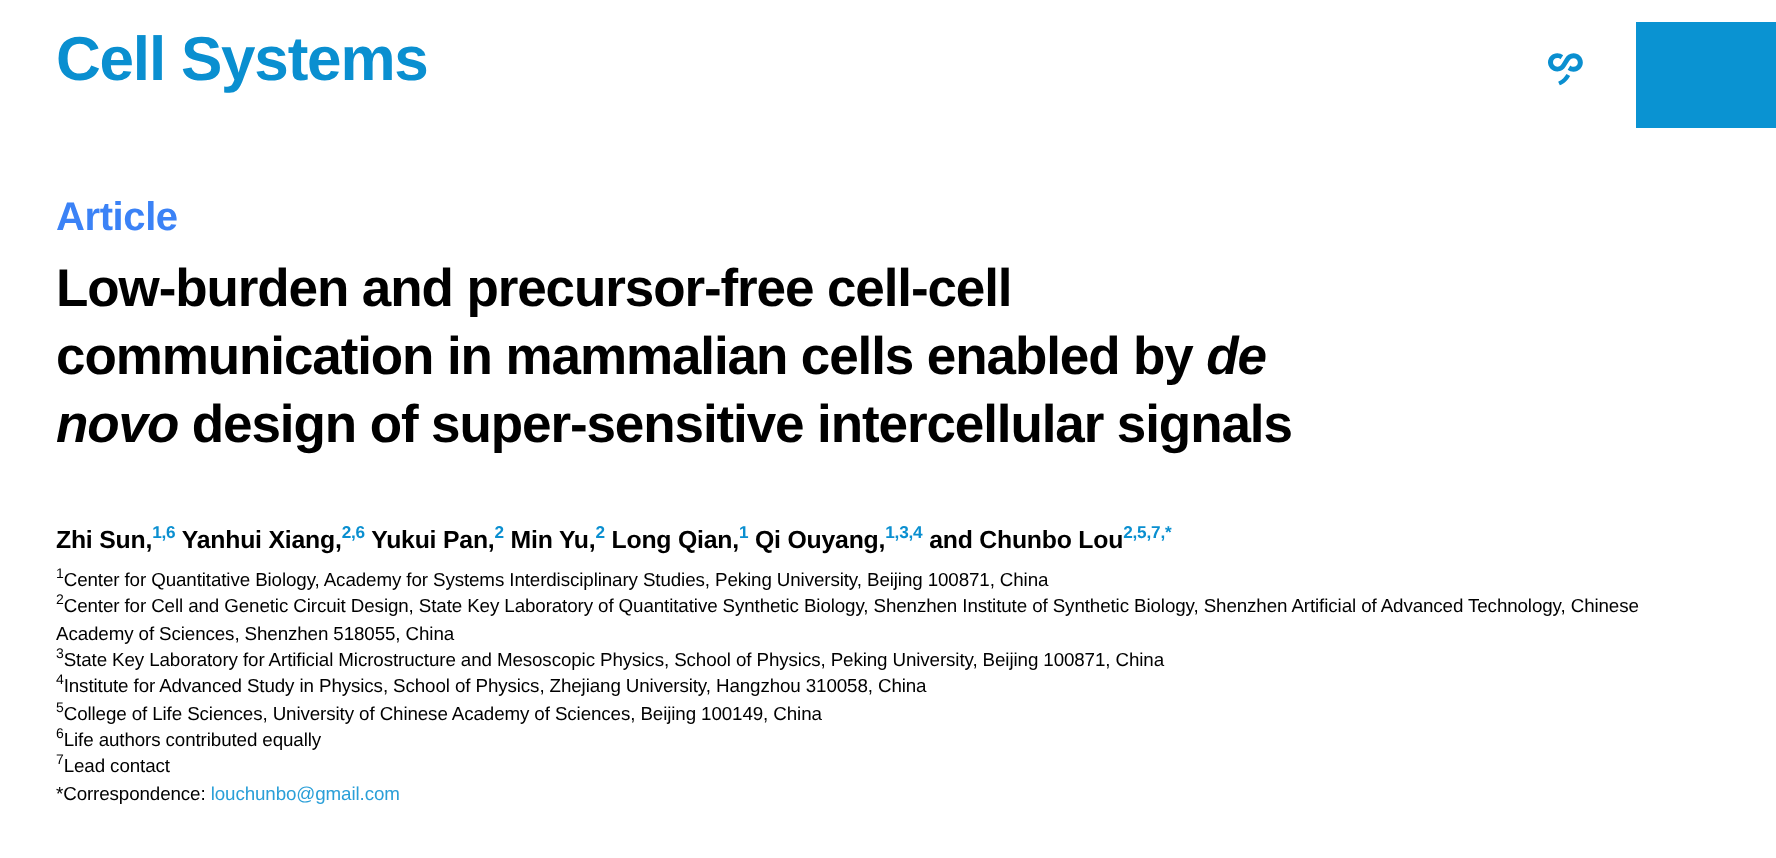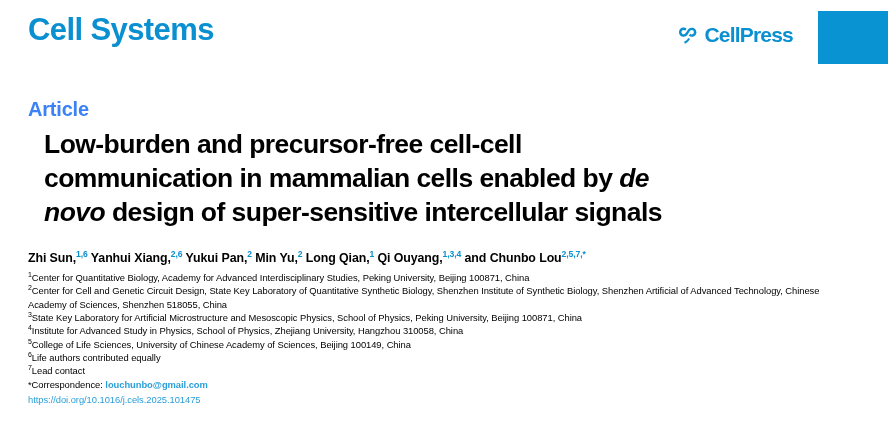--- a/index.html
+++ b/index.html
@@ -72,27 +72,27 @@
     letter-spacing: -0.2px;
     margin: 23px 0 8px 0;
     line-height: 1.1;
   }
   .article-title {
     font-size: 26.5px;
     font-weight: bold;
     line-height: 1.28;
     letter-spacing: -0.55px;
     color: #000000;
-    margin: 0 0 0 16px;
+    margin: 0 0 0 0;
     max-width: 700px;
   }
   .article-title i { font-style: italic; }
 
   .authors {
-    margin-top: 20px;
+    margin-top: 32px;
     font-size: 12.4px;
     font-weight: bold;
     letter-spacing: -0.1px;
     line-height: 1.3;
     color: #000000;
   }
   .authors sup {
     color: #0a8fd0;
     font-size: 8.6px;
     font-weight: bold;
@@ -112,21 +112,20 @@
     font-size: 7px;
     vertical-align: super;
     line-height: 0;
   }
   .corr {
     margin-top: 0;
   }
   a.link, .link {
     color: #2a9fd8;
     text-decoration: none;
-    font-weight: bold;
   }
   .doi {
     color: #2a9fd8;
     font-size: 9.4px;
     margin-top: 3px;
     letter-spacing: -0.05px;
   }
 </style>
 </head>
 <body>
@@ -135,47 +134,45 @@
 
   <div class="journal-title">Cell Systems</div>
 
   <div class="cellpress-logo">
     <span class="cellpress-mark">
       <svg class="cellpress-mark" viewBox="0 0 24 24" xmlns="http://www.w3.org/2000/svg">
         <path d="M16.5 3.2c-2.4 0-4.0 1.4-5.0 3.0l-2.0 3.2c-0.7 1.1-1.5 1.8-2.7 1.8-1.5 0-2.6-1.1-2.6-2.6 0-1.5 1.1-2.6 2.6-2.6 0.8 0 1.5 0.3 1.9 0.8l1.6-2.5C9.4 3.6 8.1 3.1 6.8 3.1 3.6 3.1 1.2 5.6 1.2 8.6c0 3.0 2.4 5.5 5.6 5.5 2.4 0 4.0-1.4 5.0-3.0l2.0-3.2c0.7-1.1 1.5-1.8 2.7-1.8 1.5 0 2.6 1.1 2.6 2.6 0 1.5-1.1 2.6-2.6 2.6-0.8 0-1.5-0.3-1.9-0.8l-1.6 2.5c0.9 0.7 2.2 1.2 3.5 1.2 3.2 0 5.6-2.5 5.6-5.5 0-3.0-2.4-5.5-5.6-5.5z" fill="#0a8fd0"></path>
         <path d="M12.3 15.6c-1.2 1.9-2.6 3.6-5.0 4.6l1.0 2.2c3.1-1.2 4.9-3.5 6.2-5.6z" fill="#0a8fd0"></path>
       </svg>
     </span>
-    <span class="cellpress-word">CellPress</span>
   </div>
 
   <div class="corner-block"></div>
 </div>
 
 <div class="article-wrap">
 
   <div class="article-kicker">Article</div>
 
   <h1 class="article-title">
     <span>Low-burden and precursor-free cell-cell</span><br>
     <span>communication in mammalian cells enabled by </span><i>de</i><br>
     <i>novo</i><span> design of super-sensitive intercellular signals</span>
   </h1>
 
   <div class="authors"><span>Zhi Sun,</span><sup>1,6</sup> <span>Yanhui Xiang,</span><sup>2,6</sup> <span>Yukui Pan,</span><sup>2</sup> <span>Min Yu,</span><sup>2</sup> <span>Long Qian,</span><sup>1</sup> <span>Qi Ouyang,</span><sup>1,3,4</sup> <span>and Chunbo Lou</span><sup>2,5,7,*</sup></div>
 
   <div class="affiliations">
-      <div><sup>1</sup><span>Center for Quantitative Biology, Academy for Advanced Interdisciplinary Studies, Peking University, Beijing 100871, China</span></div>
+      <div><sup>1</sup><span>Center for Quantitative Biology, Academy for Systems Interdisciplinary Studies, Peking University, Beijing 100871, China</span></div>
       <div><sup>2</sup><span>Center for Cell and Genetic Circuit Design, State Key Laboratory of Quantitative Synthetic Biology, Shenzhen Institute of Synthetic Biology, Shenzhen Artificial of Advanced Technology, Chinese Academy of Sciences, Shenzhen 518055, China</span></div>
       <div><sup>3</sup><span>State Key Laboratory for Artificial Microstructure and Mesoscopic Physics, School of Physics, Peking University, Beijing 100871, China</span></div>
       <div><sup>4</sup><span>Institute for Advanced Study in Physics, School of Physics, Zhejiang University, Hangzhou 310058, China</span></div>
       <div><sup>5</sup><span>College of Life Sciences, University of Chinese Academy of Sciences, Beijing 100149, China</span></div>
       <div><sup>6</sup><span>Life authors contributed equally</span></div>
       <div><sup>7</sup><span>Lead contact</span></div>
     </div>
 
   <div class="affiliations corr">
     <span>*Correspondence:</span>
     <span class="link">louchunbo@gmail.com</span>
   </div>
 
-  <div class="doi">https://doi.org/10.1016/j.cels.2025.101475</div>
 </div>
 
 </body></html>

